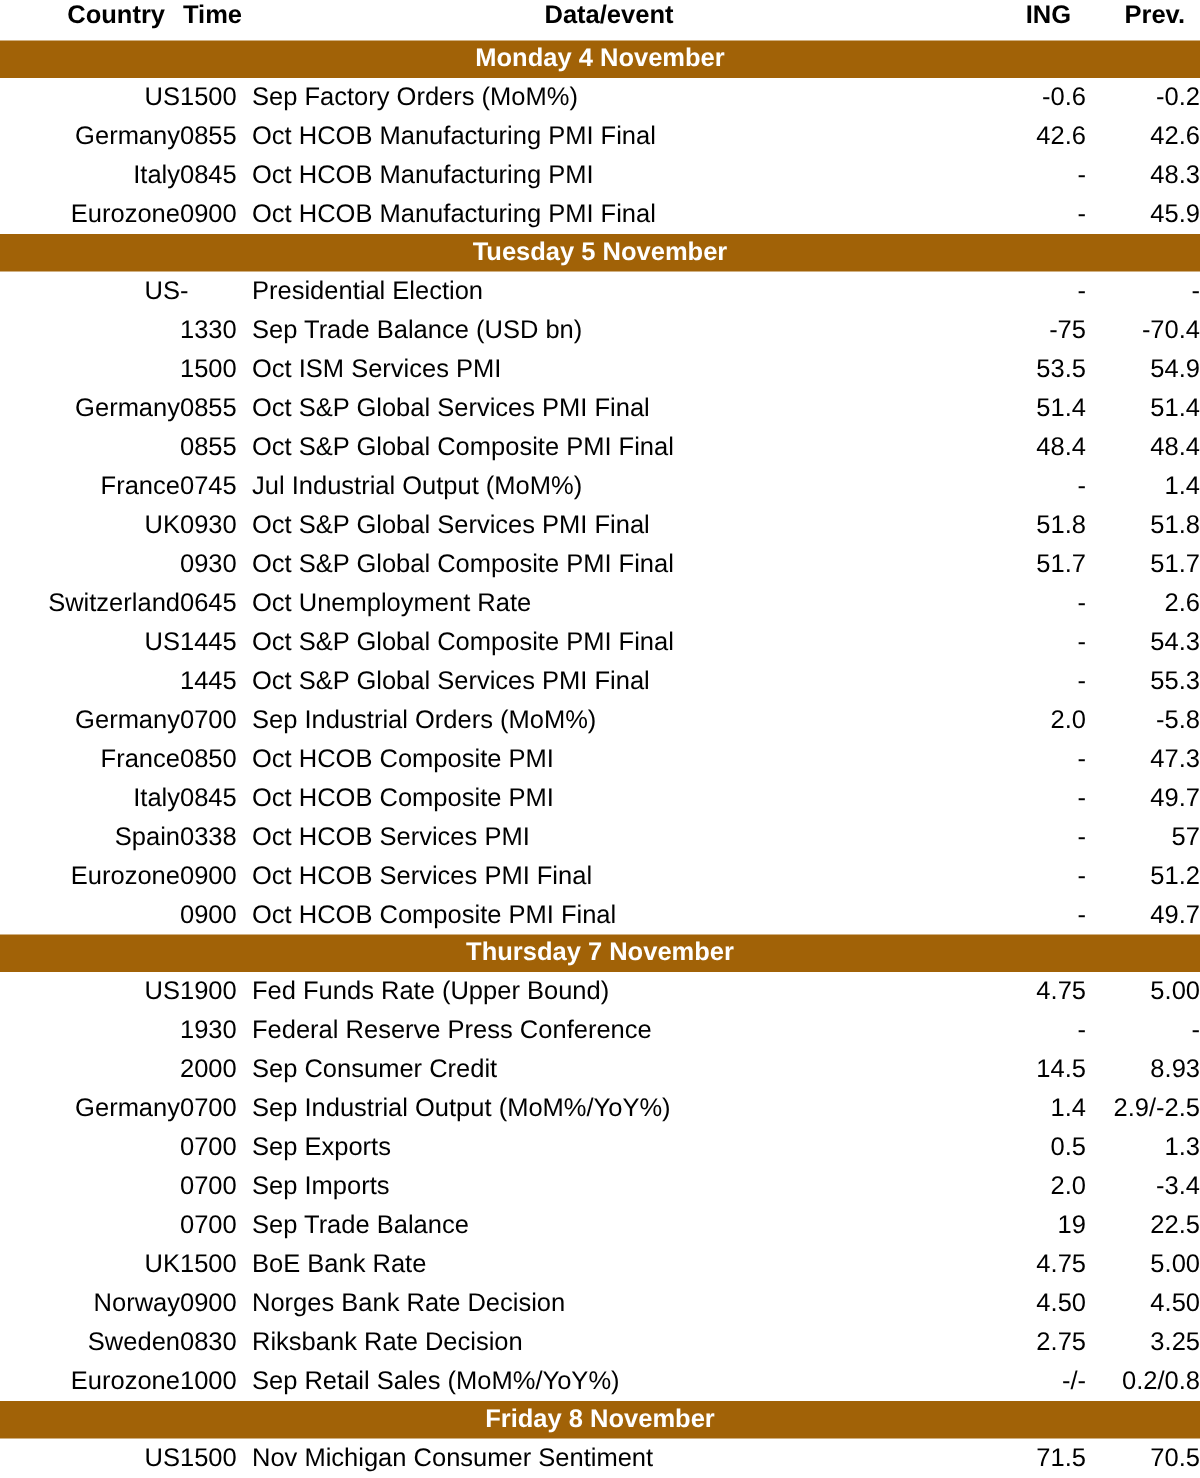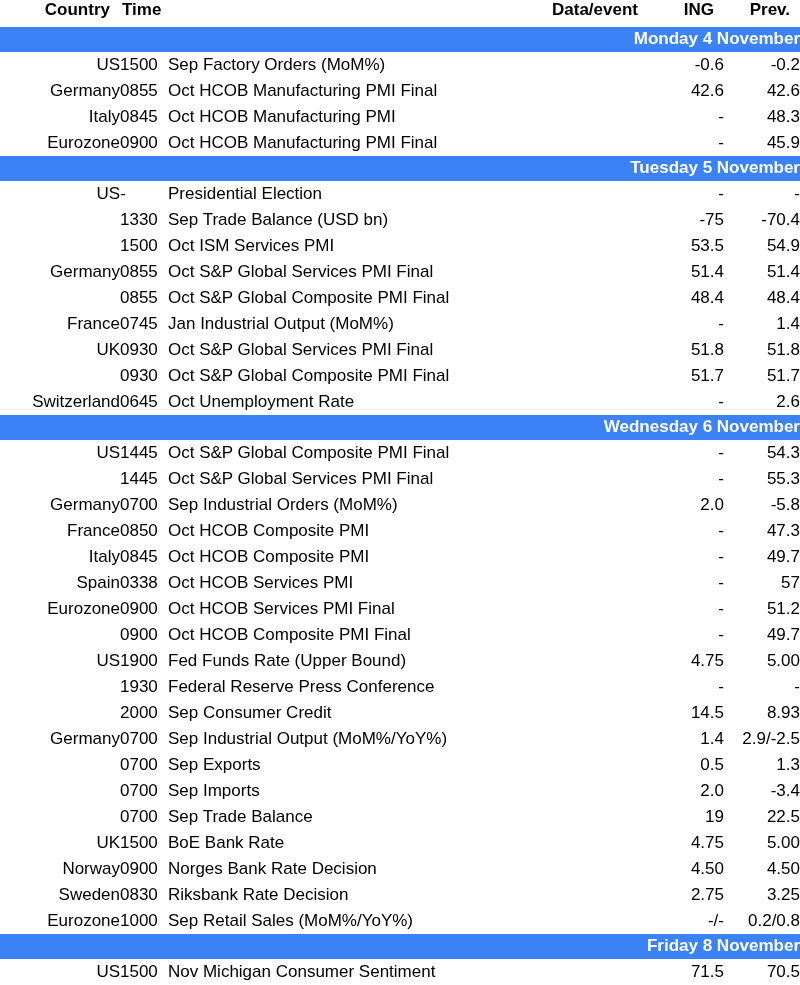--- a/index.html
+++ b/index.html
@@ -26,30 +26,30 @@
   table.cal col.c-prev    { width: 76px; }
 
   thead th {
     font-size: 17px;
     font-weight: bold;
     padding: 0 0 7px 0;
     vertical-align: bottom;
   }
   th.h-country { text-align: right; padding-right: 10px; }
   th.h-time    { text-align: left;  padding-left: 2px; }
-  th.h-event   { text-align: right;  padding-left: 6px; margin-left: 36px; }
+  th.h-event   { text-align: center;  padding-left: 6px; margin-left: 36px; }
   th.h-ing     { text-align: right; padding-right: 10px; }
   th.h-prev    { text-align: right; padding-right: 10px; }
 
   tr.day-row td {
-    background: #3b82f6;
+    background: #a16207;
     color: #ffffff;
     font-weight: bold;
     font-size: 17px;
-    text-align: right;
+    text-align: center;
     padding: 3px 0 4px 0;
     line-height: 18px;
   }
 
   tr.data-row td {
     font-size: 17px;
     padding: 2px 0 3px 0;
     line-height: 21px;
     white-space: nowrap;
     overflow: hidden;
@@ -146,21 +146,21 @@
       <tr class="data-row">
         <td class="country"></td>
         <td class="time">0855</td>
         <td class="event">Oct S&amp;P Global Composite PMI Final</td>
         <td class="ing">48.4</td>
         <td class="prev">48.4</td>
       </tr>
       <tr class="data-row">
         <td class="country">France</td>
         <td class="time">0745</td>
-        <td class="event">Jan Industrial Output (MoM%)</td>
+        <td class="event">Jul Industrial Output (MoM%)</td>
         <td class="ing">-</td>
         <td class="prev">1.4</td>
       </tr>
       <tr class="data-row">
         <td class="country">UK</td>
         <td class="time">0930</td>
         <td class="event">Oct S&amp;P Global Services PMI Final</td>
         <td class="ing">51.8</td>
         <td class="prev">51.8</td>
       </tr>
@@ -171,23 +171,20 @@
         <td class="ing">51.7</td>
         <td class="prev">51.7</td>
       </tr>
       <tr class="data-row">
         <td class="country">Switzerland</td>
         <td class="time">0645</td>
         <td class="event">Oct Unemployment Rate</td>
         <td class="ing">-</td>
         <td class="prev">2.6</td>
       </tr>
-      <tr class="day-row">
-        <td colspan="5">Wednesday 6 November</td>
-      </tr>
       <tr class="data-row">
         <td class="country">US</td>
         <td class="time">1445</td>
         <td class="event">Oct S&amp;P Global Composite PMI Final</td>
         <td class="ing">-</td>
         <td class="prev">54.3</td>
       </tr>
       <tr class="data-row">
         <td class="country"></td>
         <td class="time">1445</td>
@@ -229,20 +226,23 @@
         <td class="event">Oct HCOB Services PMI Final</td>
         <td class="ing">-</td>
         <td class="prev">51.2</td>
       </tr>
       <tr class="data-row">
         <td class="country"></td>
         <td class="time">0900</td>
         <td class="event">Oct HCOB Composite PMI Final</td>
         <td class="ing">-</td>
         <td class="prev">49.7</td>
+      </tr>
+      <tr class="day-row">
+        <td colspan="5">Thursday 7 November</td>
       </tr>
       <tr class="data-row">
         <td class="country">US</td>
         <td class="time">1900</td>
         <td class="event">Fed Funds Rate (Upper Bound)</td>
         <td class="ing">4.75</td>
         <td class="prev">5.00</td>
       </tr>
       <tr class="data-row">
         <td class="country"></td>

